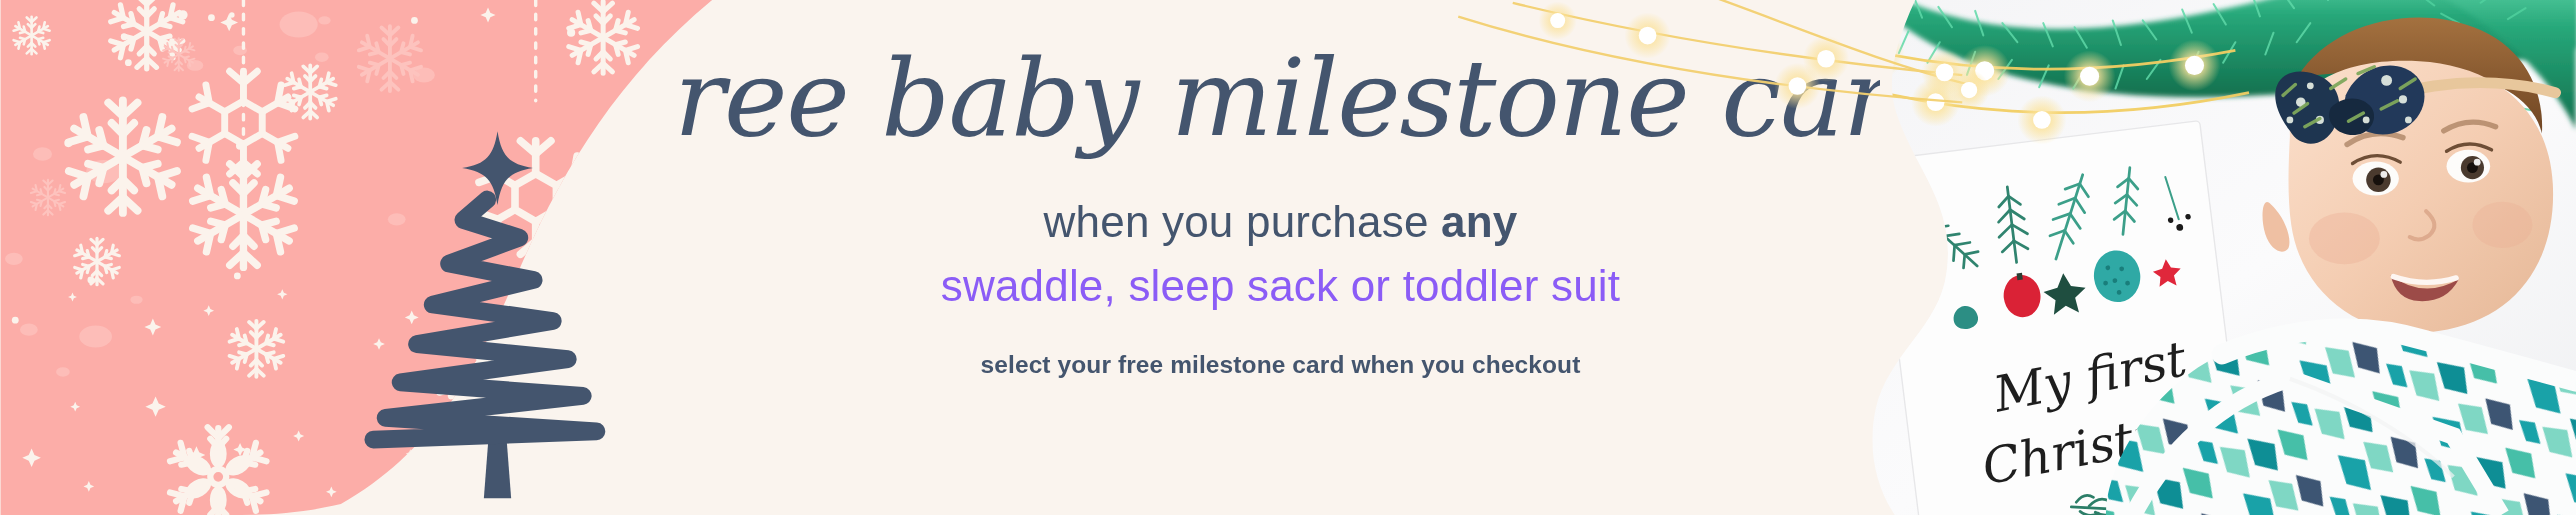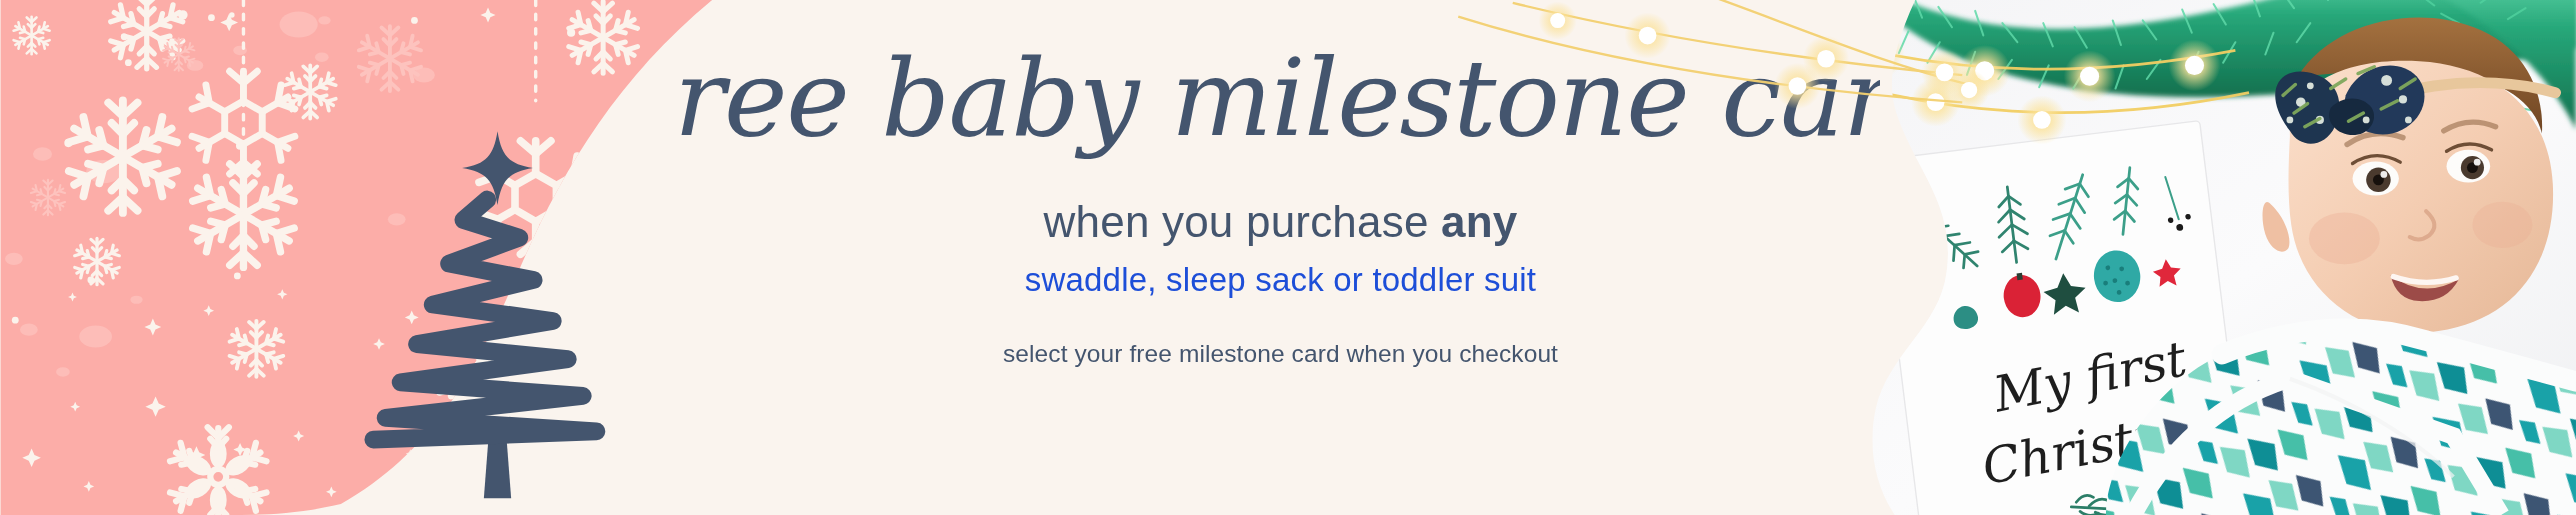--- a/index.html
+++ b/index.html
@@ -41,26 +41,26 @@
     fill:#44556E;
     letter-spacing:-2px;
   }
   .sub1 {
     font-size:44px; color:#44556E; font-weight:400;
     letter-spacing:0.2px; line-height:1.05;
     margin-top:10px; white-space:nowrap;
   }
   .sub1 b { font-weight:700; }
   .sub2 {
-    font-size:33px; color:#1d4ed8; font-weight:400;
+    font-size:44px; color:#8b5cf6; font-weight:400;
     letter-spacing:0.2px; line-height:1.05;
     margin-top:17.7px; white-space:nowrap;
   }
   .sub3 {
-    font-size:24.5px; color:#44556E; font-weight:400;
+    font-size:24.5px; color:#44556E; font-weight:700;
     letter-spacing:0.1px; margin-top:42px; white-space:nowrap;
   }
 
   
   #photo { left:1813px; top:0; width:763px; height:515px; z-index:3; }
 
   
   #lights { left:1431px; top:0; width:613px; height:157px; z-index:6; pointer-events:none; }
 </style>
 </head>

